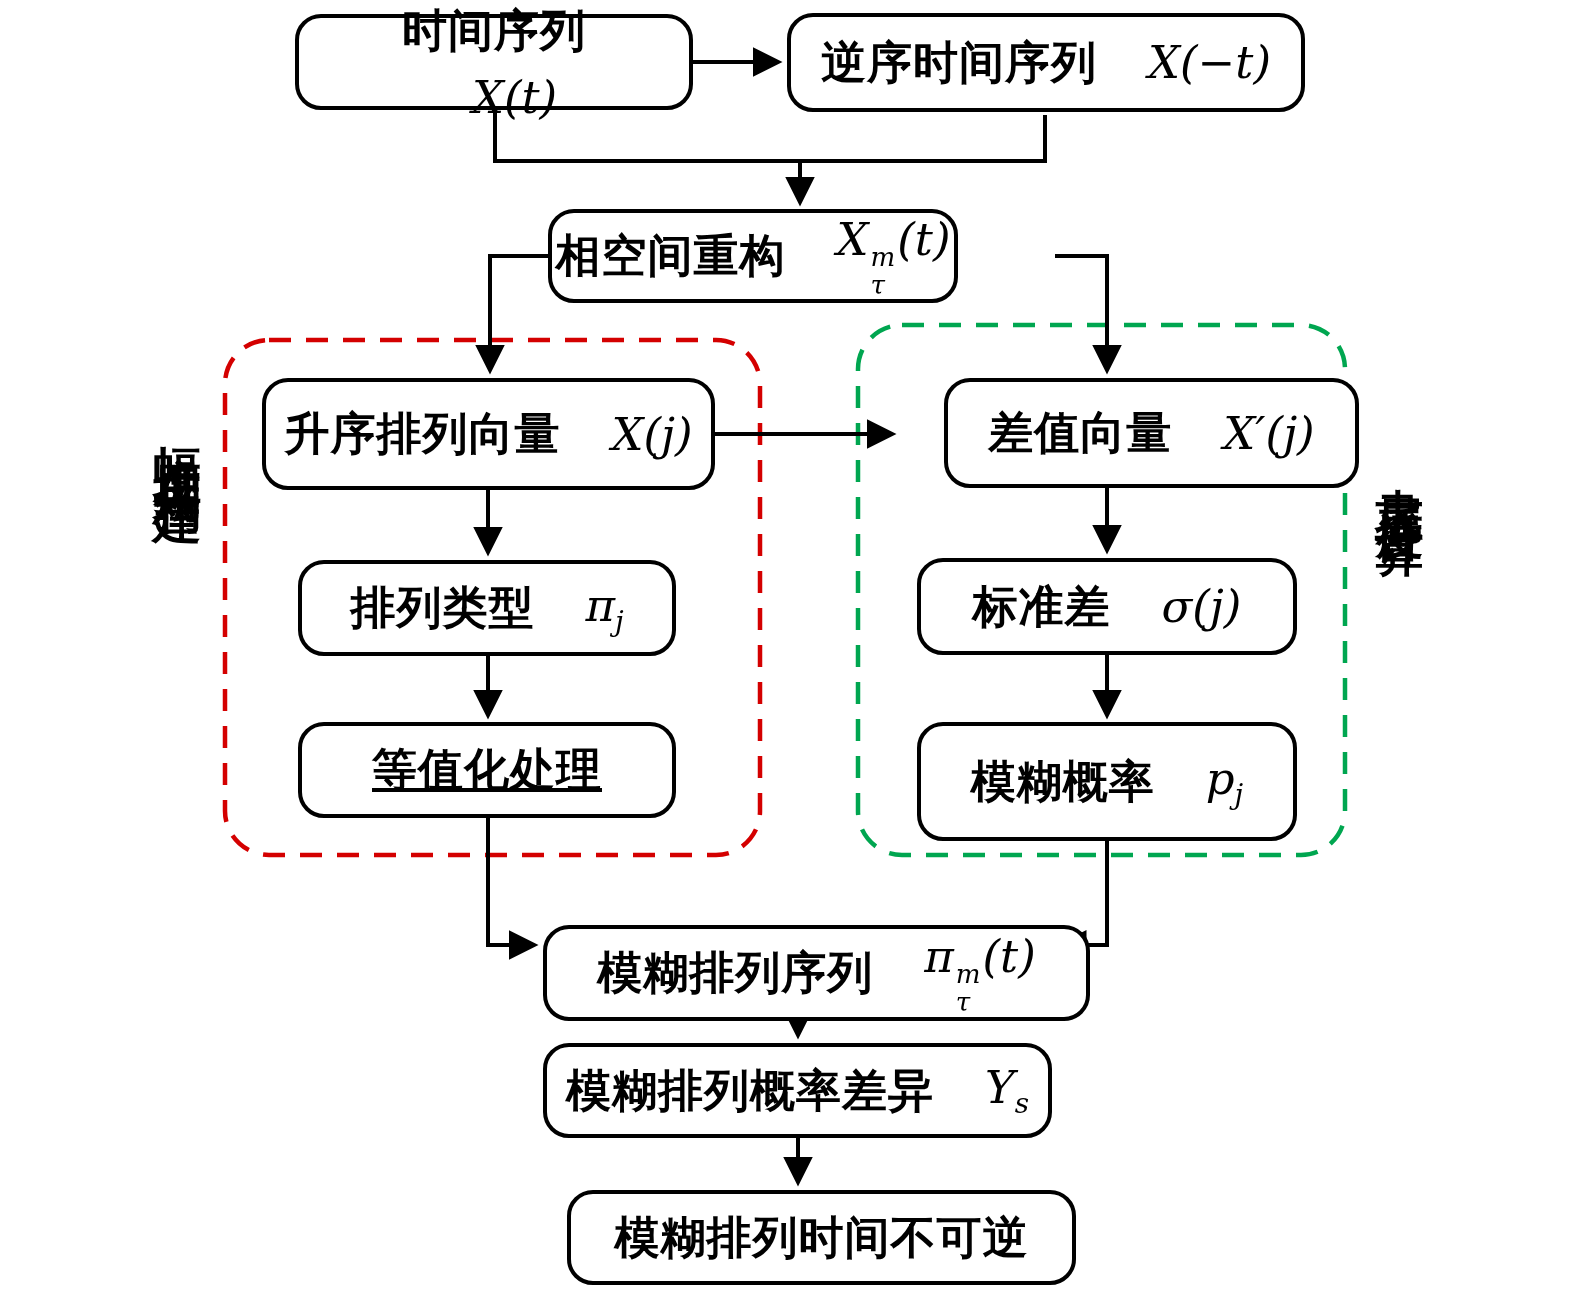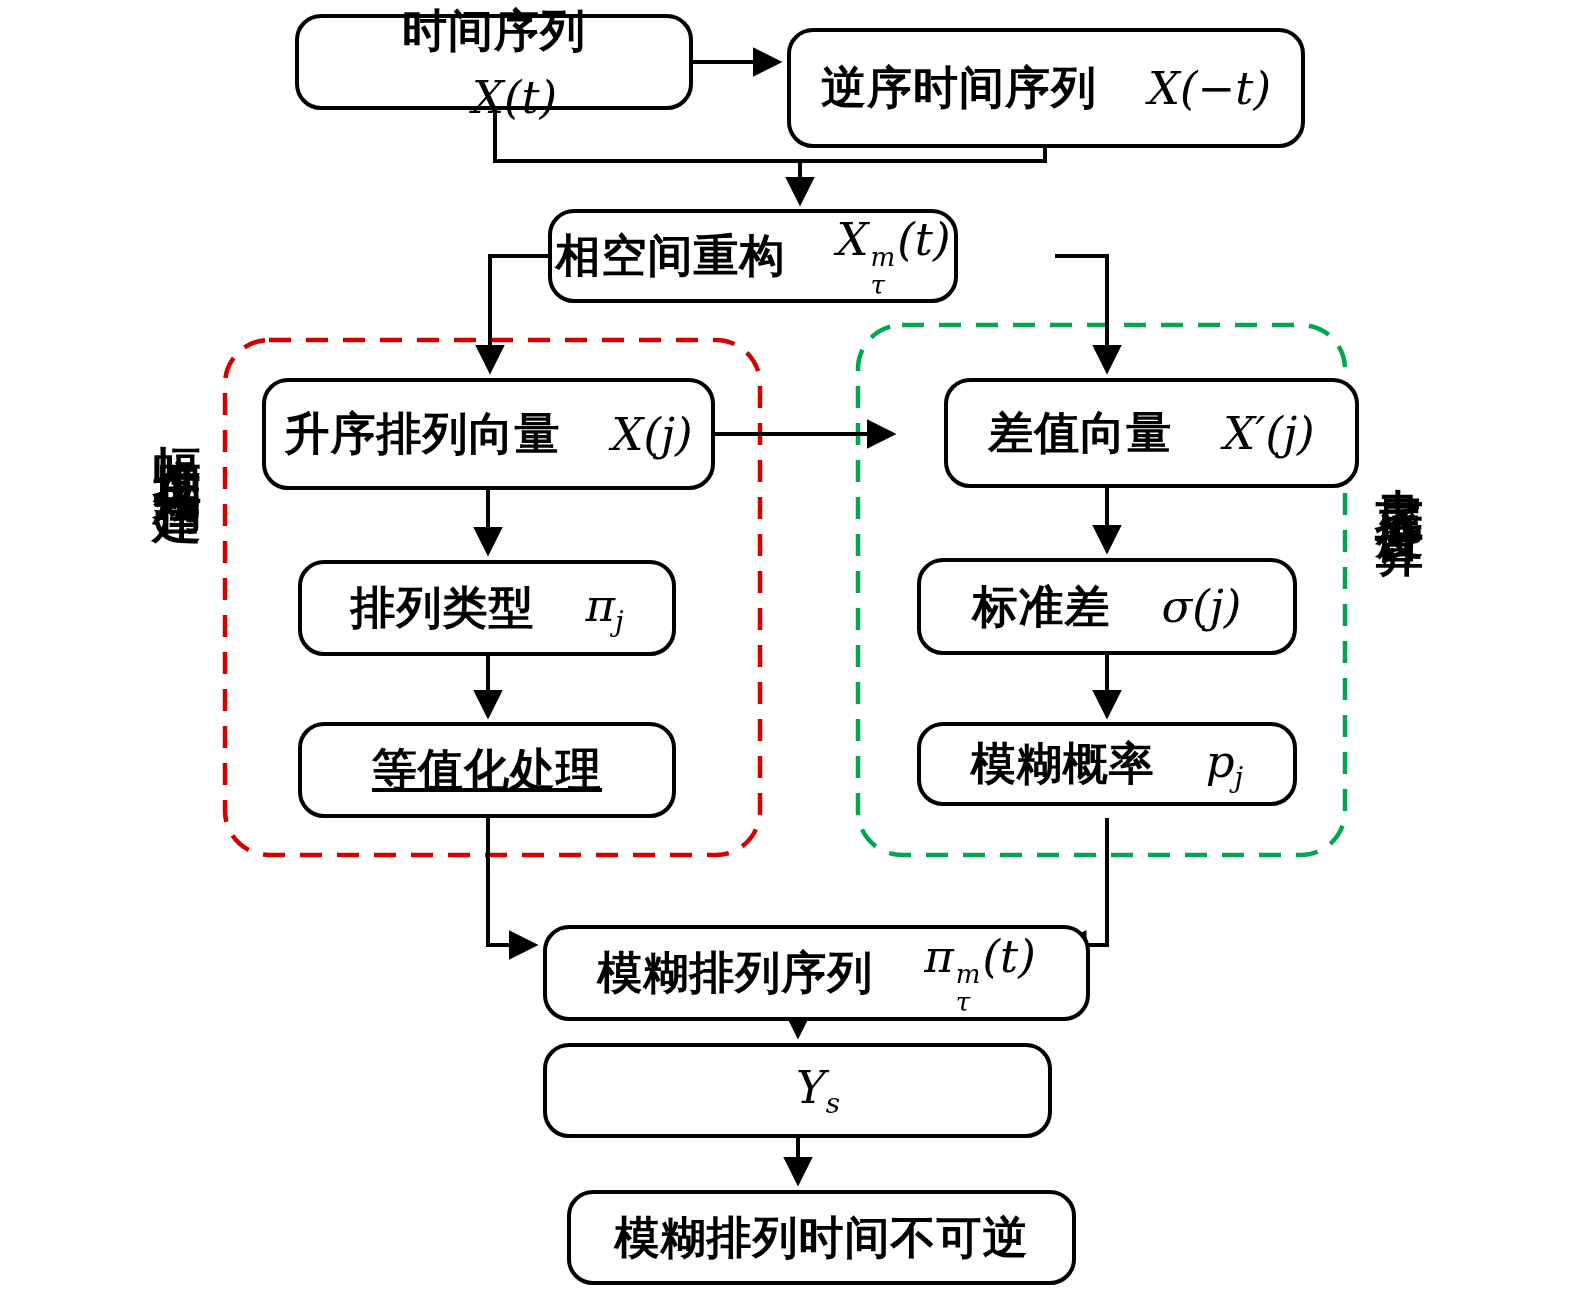--- a/index.html
+++ b/index.html
@@ -92,21 +92,21 @@
       <line x1="798" y1="993" x2="798" y2="1035" marker-end="url(#ah)"></line>
       <line x1="798" y1="1138" x2="798" y2="1182" marker-end="url(#ah)"></line>
     </g>
   </svg>
 
   <div class="node" style="left:295px;top:14px;width:398px;height:96px;flex-direction:column;">
     <span class="cn">时间序列</span>
     <span class="math">X(t)</span>
   </div>
 
-  <div class="node" style="left:787px;top:28px;width:518px;height:120px;">
+  <div class="node" style="left:787px;top:13px;width:518px;height:99px;">
     <span class="cn">逆序时间序列</span>
     <span class="math">X(−t)</span>
   </div>
 
   <div class="node" style="left:548px;top:209px;width:410px;height:94px;">
     <span class="cn">相空间重构</span>
     <span class="math"><span>X</span><span class="supsub">
           <span class="ss-sup">m</span>
           <span class="ss-sub">τ</span>
         </span><span>(t)</span></span>
@@ -129,34 +129,35 @@
   <div class="node" style="left:944px;top:378px;width:415px;height:110px;text-align:center;">
     <span class="cn">差值向量</span>
     <span class="math">X′(j)</span>
   </div>
 
   <div class="node" style="left:917px;top:558px;width:380px;height:97px;">
     <span class="cn">标准差</span>
     <span class="math">σ(j)</span>
   </div>
 
-  <div class="node" style="left:917px;top:722px;width:380px;height:84px;">
+  <div class="node" style="left:917px;top:722px;width:380px;height:119px;">
     <span class="cn">模糊概率</span>
     <span class="math"><span>p</span><sub>j</sub></span>
   </div>
 
   <div class="node" style="left:543px;top:925px;width:547px;height:96px;">
     <span class="cn">模糊排列序列</span>
     <span class="math"><span>π</span><span class="supsub">
           <span class="ss-sup">m</span>
           <span class="ss-sub">τ</span>
         </span><span>(t)</span></span>
   </div>
 
   <div class="node" style="left:543px;top:1043px;width:509px;height:95px;">
+    <span class="cn">模糊排列概率差异</span>
     <span class="math"><span>Y</span><sub>s</sub></span>
   </div>
 
   <div class="node" style="left:543px;top:1190px;width:509px;height:95px;margin-left:24px;">
     <span class="cn">模糊排列时间不可逆</span>
   </div>
 
   <div class="side-label" style="left:150px;top:408px;">幅度排列构建</div>
   <div class="side-label" style="left:1372px;top:450px;">隶属度计算</div>
 

